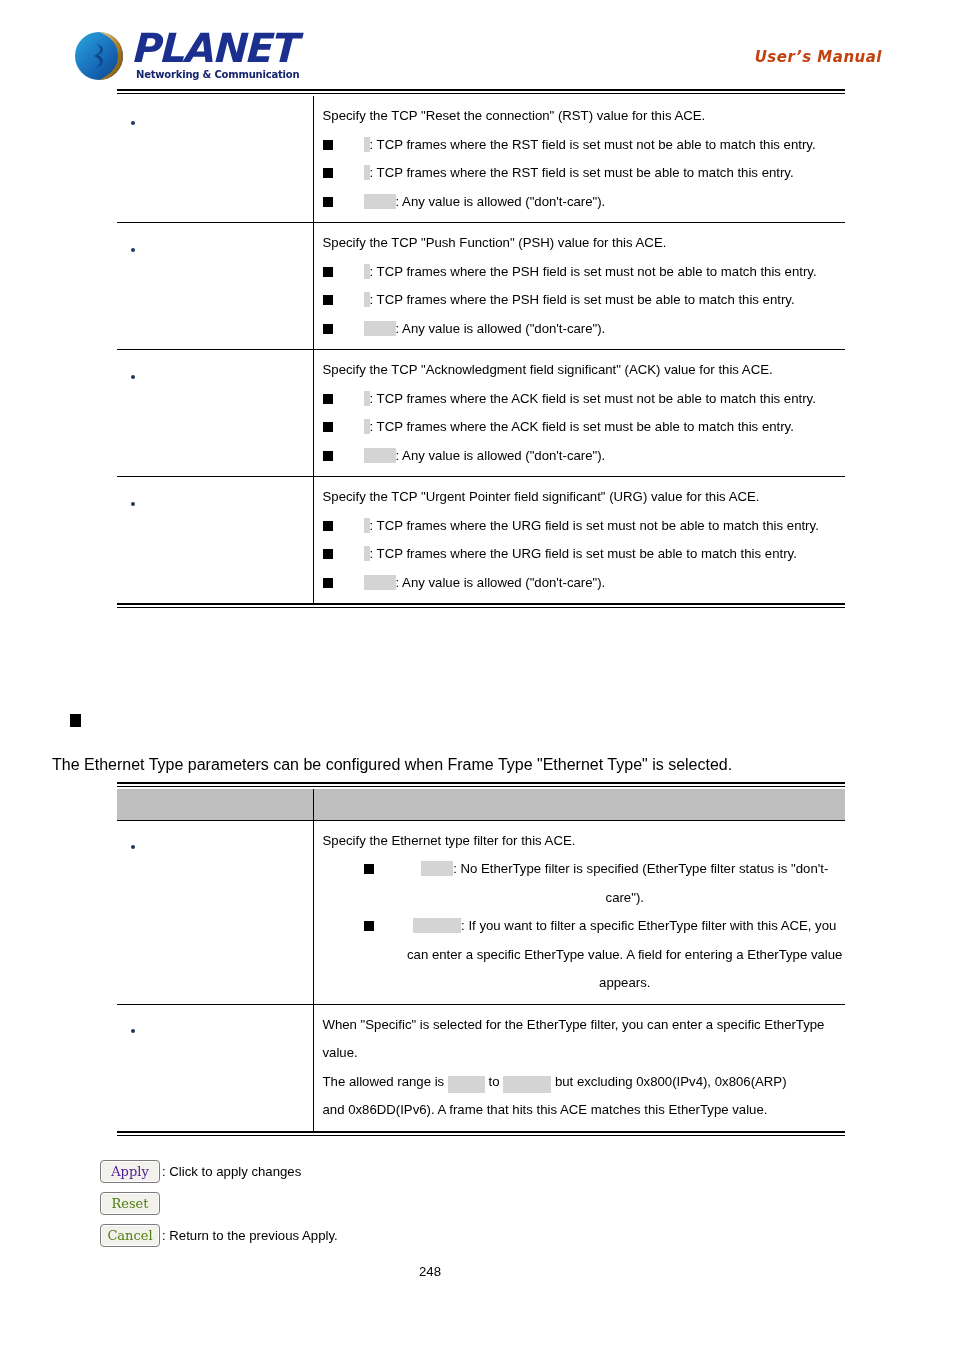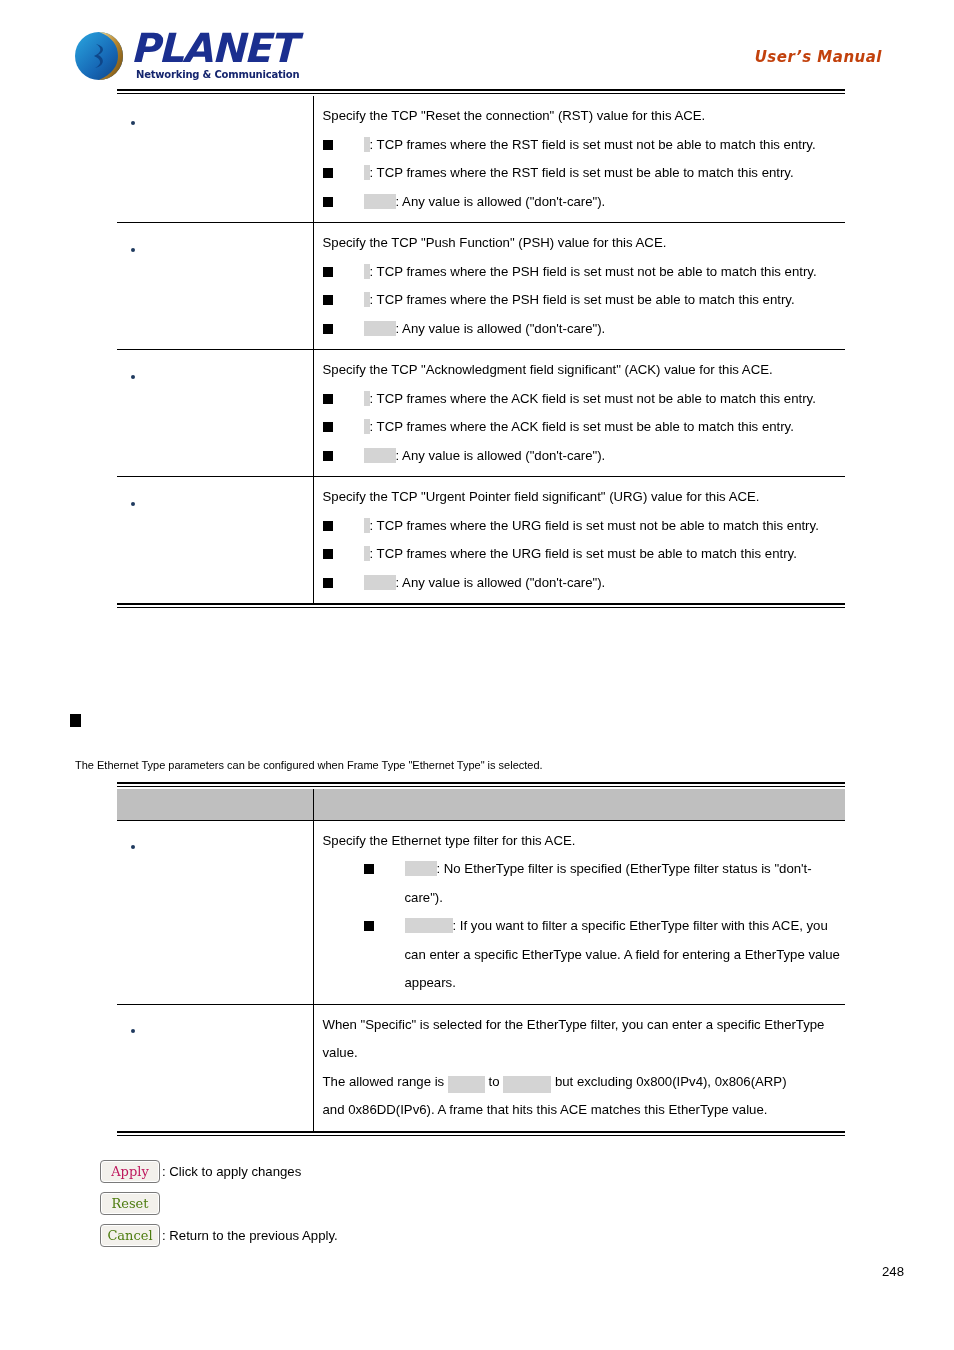--- a/index.html
+++ b/index.html
@@ -103,21 +103,21 @@
   .sq-list li {
     position: relative;
     padding-left: 41px;
   }
   .sq-list li .sq {
     position: absolute;
     left: 0; top: 9px;
     width: 10px; height: 10px;
     background: #000;
   }
-  .sq-list.indent li { padding-left: 82px; }
+  .sq-list.indent li { padding-left: 82px; text-align: center; }
   .sq-list.indent li .sq { left: 41px; }
 
   
   .chip {
     display: inline-block;
     background: #d4d4d4;
     vertical-align: middle;
     height: 15px;
     position: relative;
     top: -1px;
@@ -136,22 +136,22 @@
 
   
   .section-sq {
     position: absolute;
     left: 70px; top: 714px;
     width: 11px; height: 13px;
     background: #000;
   }
   .section-intro {
     position: absolute;
-    left: 75px; top: 755px;
-    font-size: 11px;
+    left: 52px; top: 755px;
+    font-size: 16px;
     line-height: 20px;
   }
 
   
   .legend { position: absolute; left: 100px; width: 800px; }
   .legend-row {
     display: flex; align-items: center;
     height: 32px;
   }
   .btn {
@@ -161,32 +161,31 @@
     border: 1.4px solid #7a7a7a;
     border-radius: 4px;
     height: 23px;
     font-size: 13px;
     font-family: "DejaVu Serif", serif;
     color: #4d7c0f;
     box-shadow: inset 0 0 0 1px #ffffff;
     padding: 0 6px;
     min-width: 60px;
   }
-  .btn-apply { color:#be185d; }
+  .btn-apply { color:#4c1d95; }
   .legend-text {
     font-size: 13.2px;
     margin-left: 2px;
   }
 
   .page-number {
     position: absolute;
     top: 1264px; left: 0; width: 860px;
-    text-align: right;
+    text-align: center;
     font-size: 13.2px;
-    margin-left: 44px;
   }
 </style>
 </head>
 <body>
 
 <div class="page-header">
   <div class="brand">
     <div class="brand-globe">
       <svg width="56" height="52" viewBox="0 0 56 52">
         <defs>

